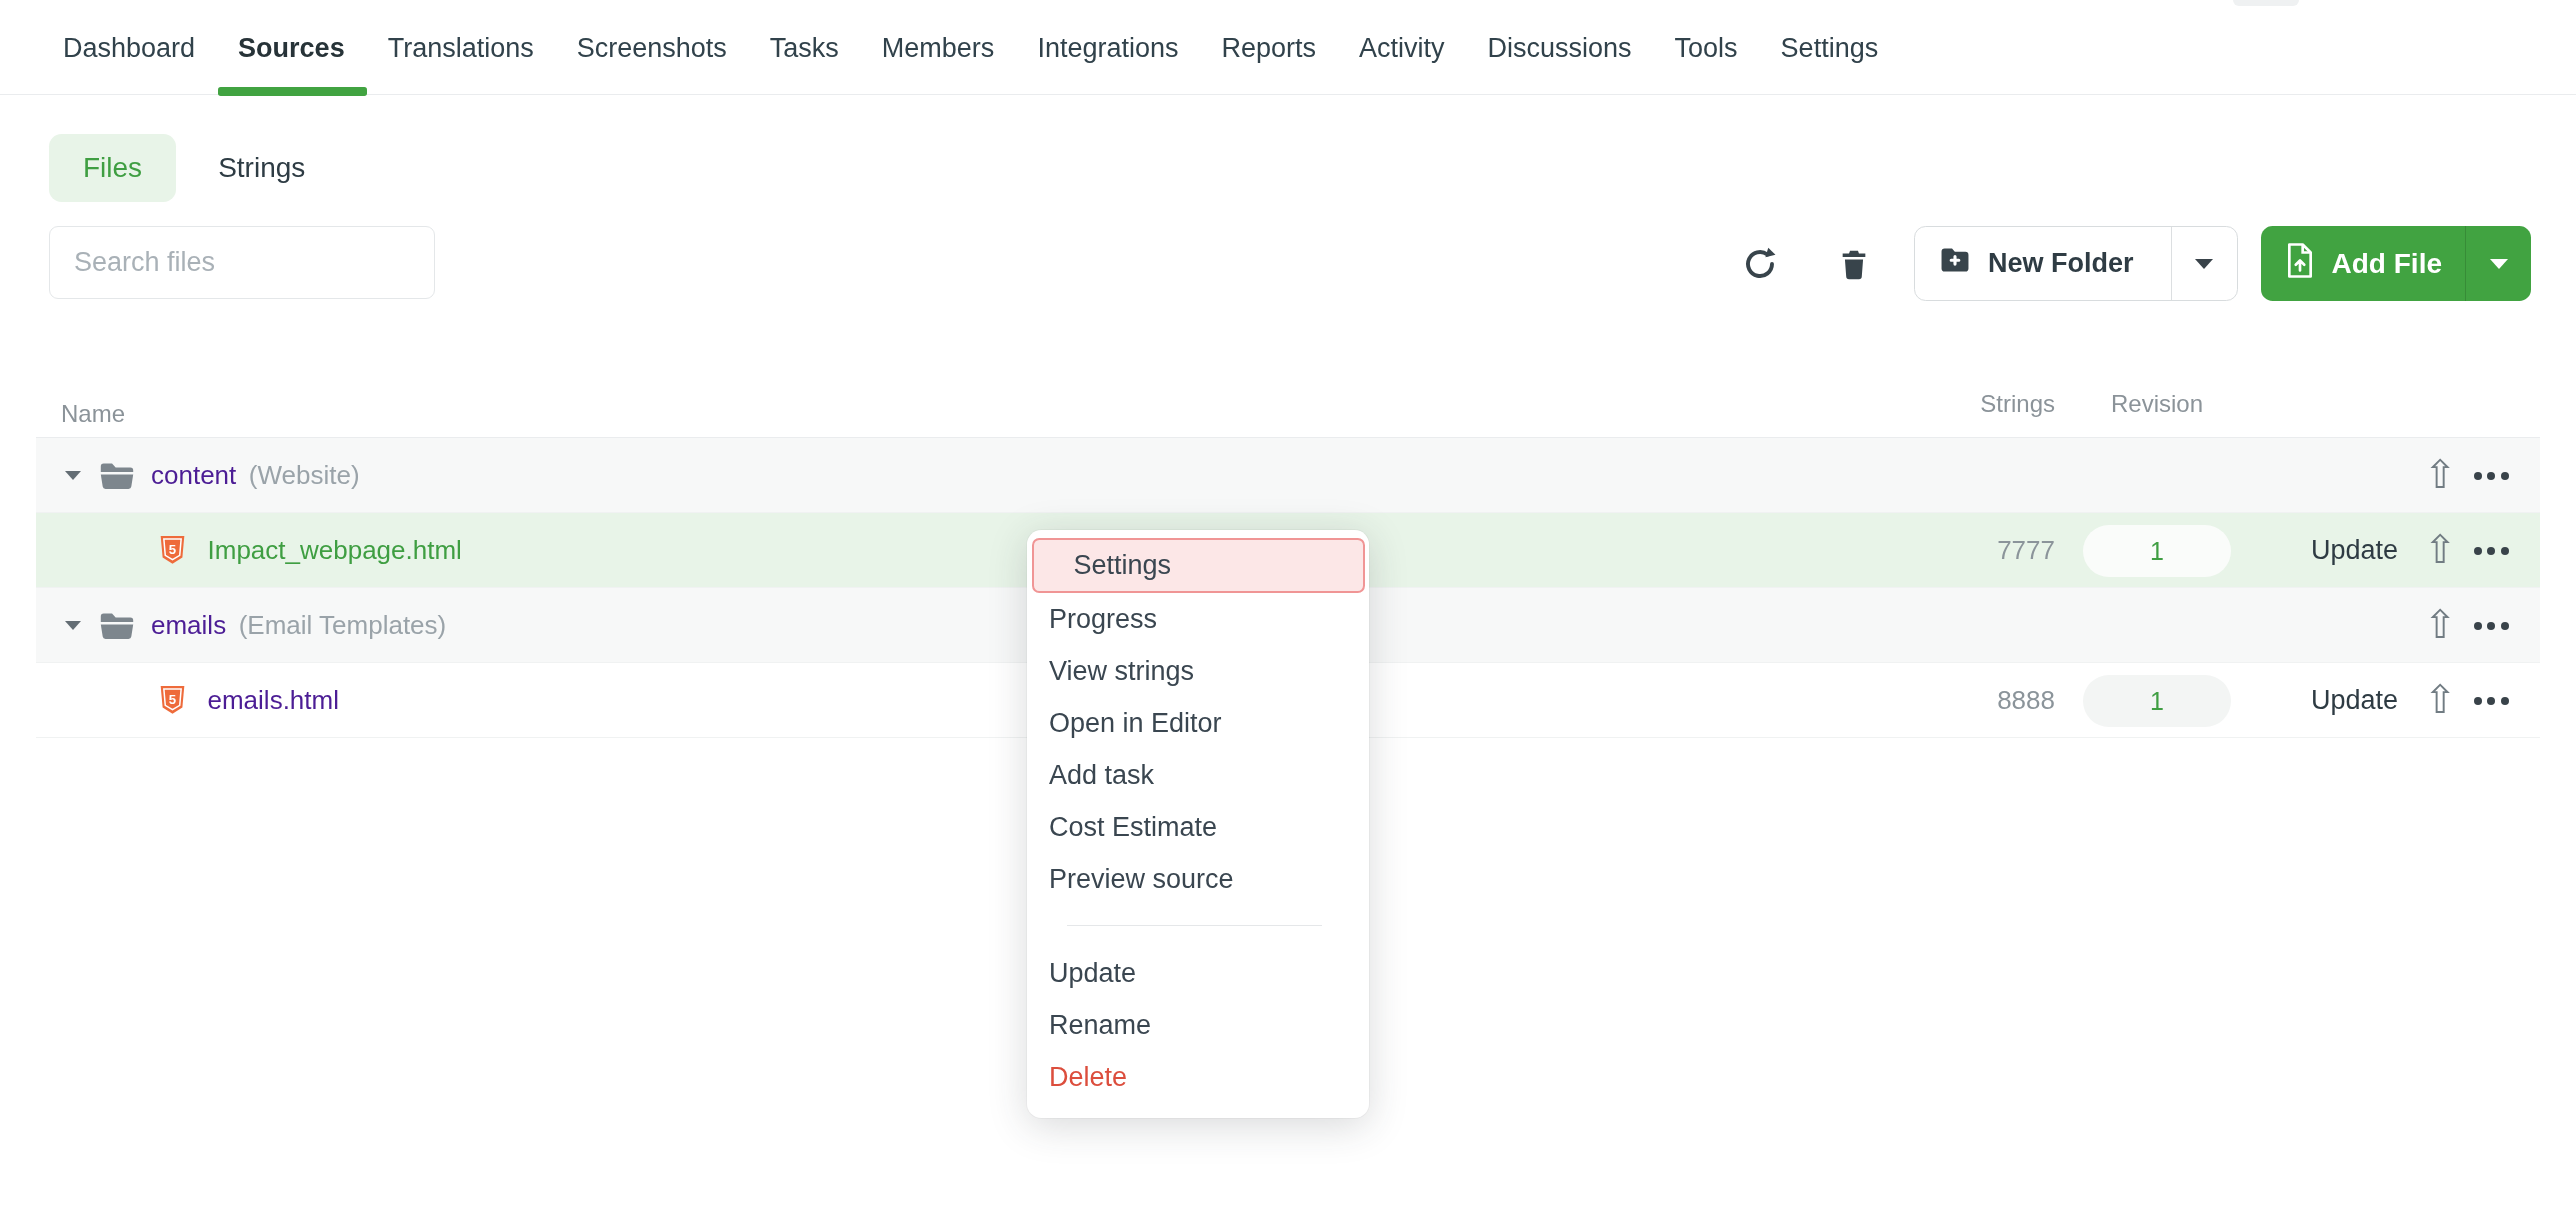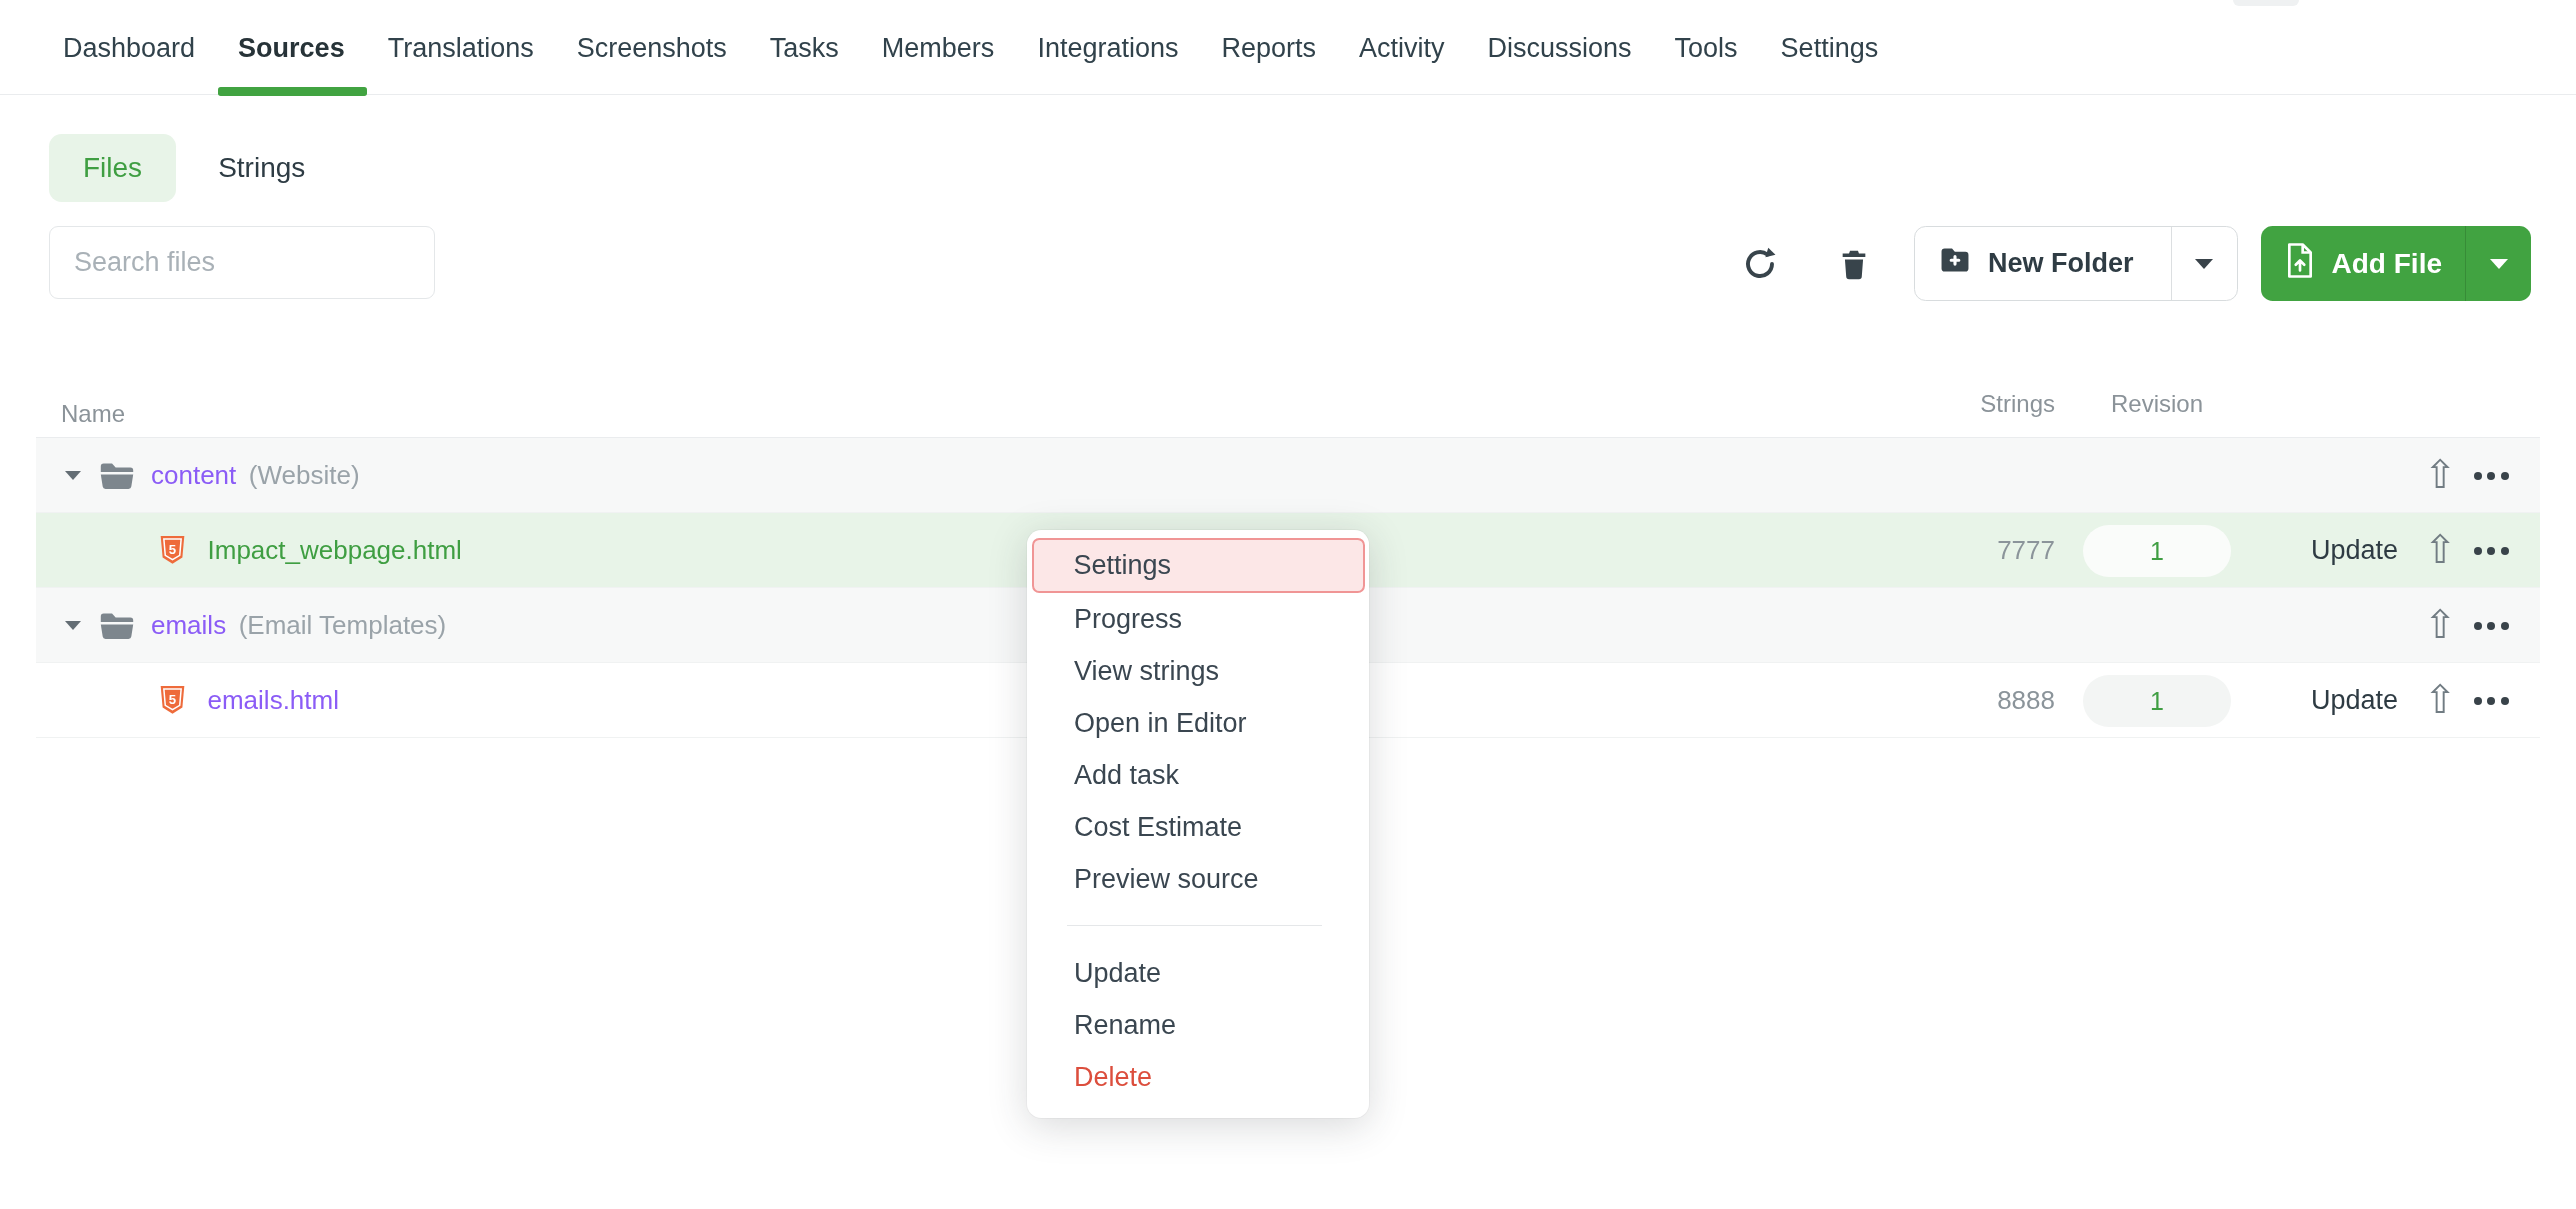--- a/index.html
+++ b/index.html
@@ -63,21 +63,21 @@
 
   .row { position:relative; height:75px; display:flex; align-items:center;
     border-bottom:0.9px solid #f0f2f2; cursor:pointer; }
   .row.folder-row { background:#f7f8f8; padding-left:29px; }
   .row.file-row { background:#fff; padding-left:123px; }
   .row.selected { background:#e8f4e8; }
   .tree-caret { width:0; height:0; border-left:8px solid transparent;
     border-right:8px solid transparent; border-top:9.8px solid #636d74; margin-right:18px; cursor:pointer; }
   .folder-glyph { margin-right:16px; display:flex; }
   .file-glyph { margin-right:21.5px; display:flex; }
-  .item-name { font-size:26px; font-weight:500; color:#8b5cf6; }
+  .item-name { font-size:26px; font-weight:500; color:#4c1d95; }
   .row.selected .item-name { color:#3f9e42; }
   .item-note { margin-left:12.5px; font-size:26px; color:#9aa3a9; font-weight:400; }
 
   .cell-strings { position:absolute; left:1840px; width:179px; text-align:right;
     font-size:26px; color:#8b949a; }
   .pill { position:absolute; left:2047px; top:11.6px; width:148px; height:52px;
     border-radius:26px; text-align:center; line-height:52px; font-size:25px;
     color:#3f9e42; background:#f3f5f4; }
   .row.selected .pill { background:#fafcfa; }
   .cell-action { position:absolute; left:2275px; font-size:27px; font-weight:500; color:#2e3b43; }
@@ -85,21 +85,21 @@
     line-height:73px; text-align:center; font-size:39px; color:#717c83;
     font-family:"DejaVu Sans",sans-serif; cursor:pointer; }
   .cell-more { position:absolute; left:2438px; top:0; height:75px; display:flex;
     align-items:center; gap:5.4px; cursor:pointer; }
   .dot { width:8px; height:8px; border-radius:50%; background:#39434a; }
 
   
   .context-menu { position:absolute; left:1027px; top:530px; width:342px;
     background:#fff; border-radius:14.3px; padding:8px 0 14.3px;
     box-shadow:0 7.2px 39px rgba(45,52,58,0.18), 0 0 0 0.9px rgba(0,0,0,0.03); z-index:20; }
-  .menu-item { height:52px; display:flex; align-items:center; padding-left:47px;
+  .menu-item { height:52px; display:flex; align-items:center; padding-left:22px;
     font-size:27px; color:#3a4650; cursor:pointer; }
   .menu-item.highlighted { margin:0 4.5px; height:55px; border:2.7px solid #f09595;
     background:#fce7e7; border-radius:7.2px; padding-left:40px; }
   .menu-item.danger { color:#dc4e3d; }
   .menu-divider { height:1.8px; background:#e5e7e9; margin:19.7px 47px 21.5px 40px; }
 </style>
 </head>
 <body>
 
 <div class="cutoff"></div>

